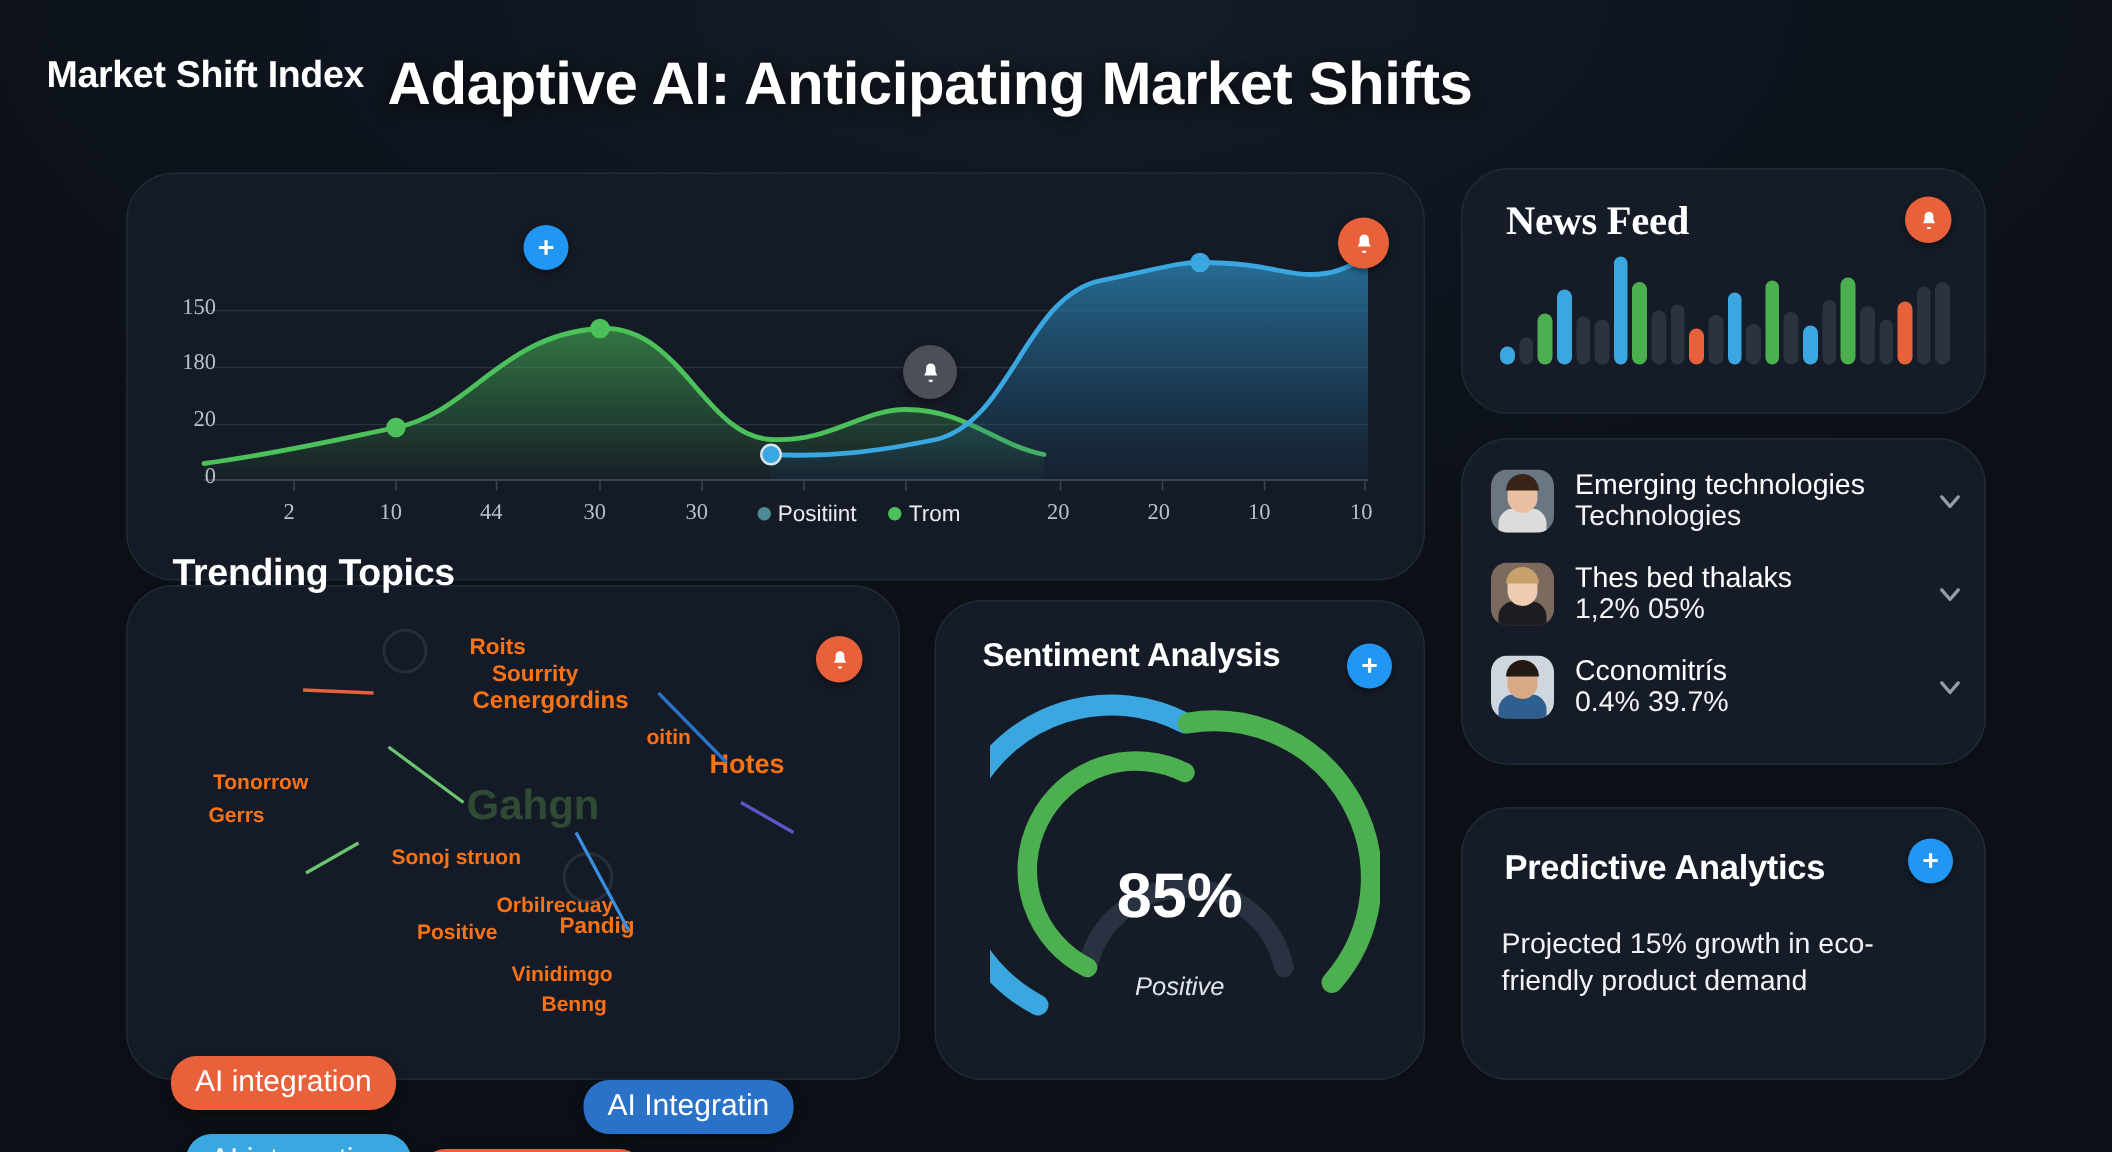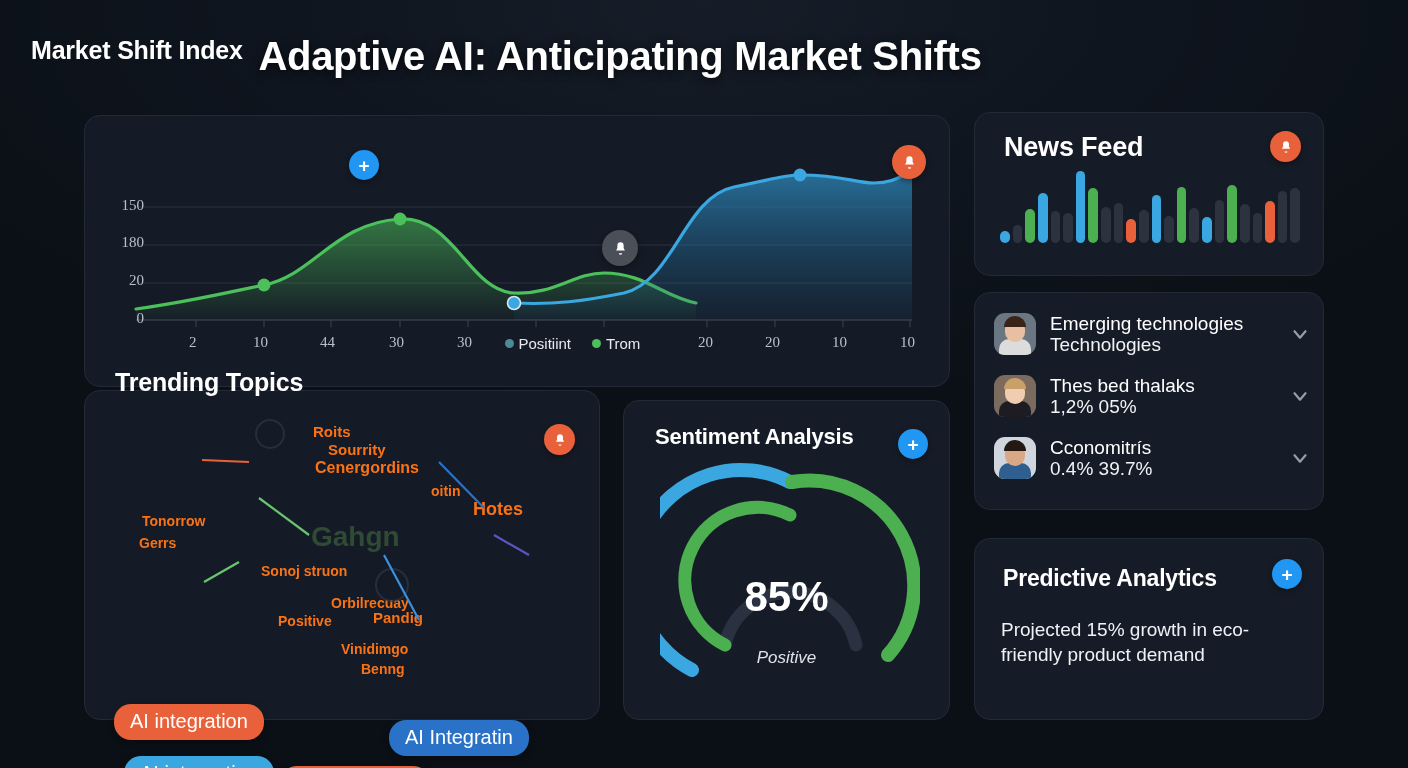--- a/index.html
+++ b/index.html
@@ -23,21 +23,21 @@
     font-size: 40px; font-weight: bold; letter-spacing: -0.3px;
     color: #ffffff;
     text-shadow: 0 2px 10px rgba(0,0,0,.65);
   }
 
   
   .panel {
     position: absolute;
     background: #161c27;
     border: 1px solid #232a37;
-    border-radius: 16px;
+    border-radius: 32px;
     padding-left: 12px;
   }
   .panel.big { background: #151b26; }
 
   
   #chart-card { left: 84px; top: 115px; width: 866px; height: 272px; }
   .card-title {
     position: absolute; color: #fff; font-size: 25px; font-weight: bold;
     letter-spacing: -.2px;
   }
@@ -100,21 +100,21 @@
     position: absolute; left: 623px; top: 573px; width: 327px;
     text-align: center; color: #fff; font-size: 42px; font-weight: bold;
   }
   #gauge-label {
     position: absolute; left: 623px; top: 648px; width: 327px;
     text-align: center; color: #dfe3ea; font-size: 17px; font-style: italic;
   }
 
   
   #news-card { left: 974px; top: 112px; width: 350px; height: 164px; }
-  #news-title { left: 30px; top: 20px; font-size: 27px; }
+  #news-title { left: 30px; top: 20px; font-size: 27px; font-family: Liberation Serif, serif; }
   #news-bell { left: 1270px; top: 131px; width: 31px; height: 31px; font-size: 16px; }
   #news-bars {
     position: absolute; left: 1000px; top: 168px;
     width: 300px; height: 75px;
     display: flex; align-items: flex-end; gap: 3px;
   }
   .nbar { border-radius: 5px; flex: 1 1 0; }
 
   
   #newslist-card { left: 974px; top: 292px; width: 350px; height: 218px; }

